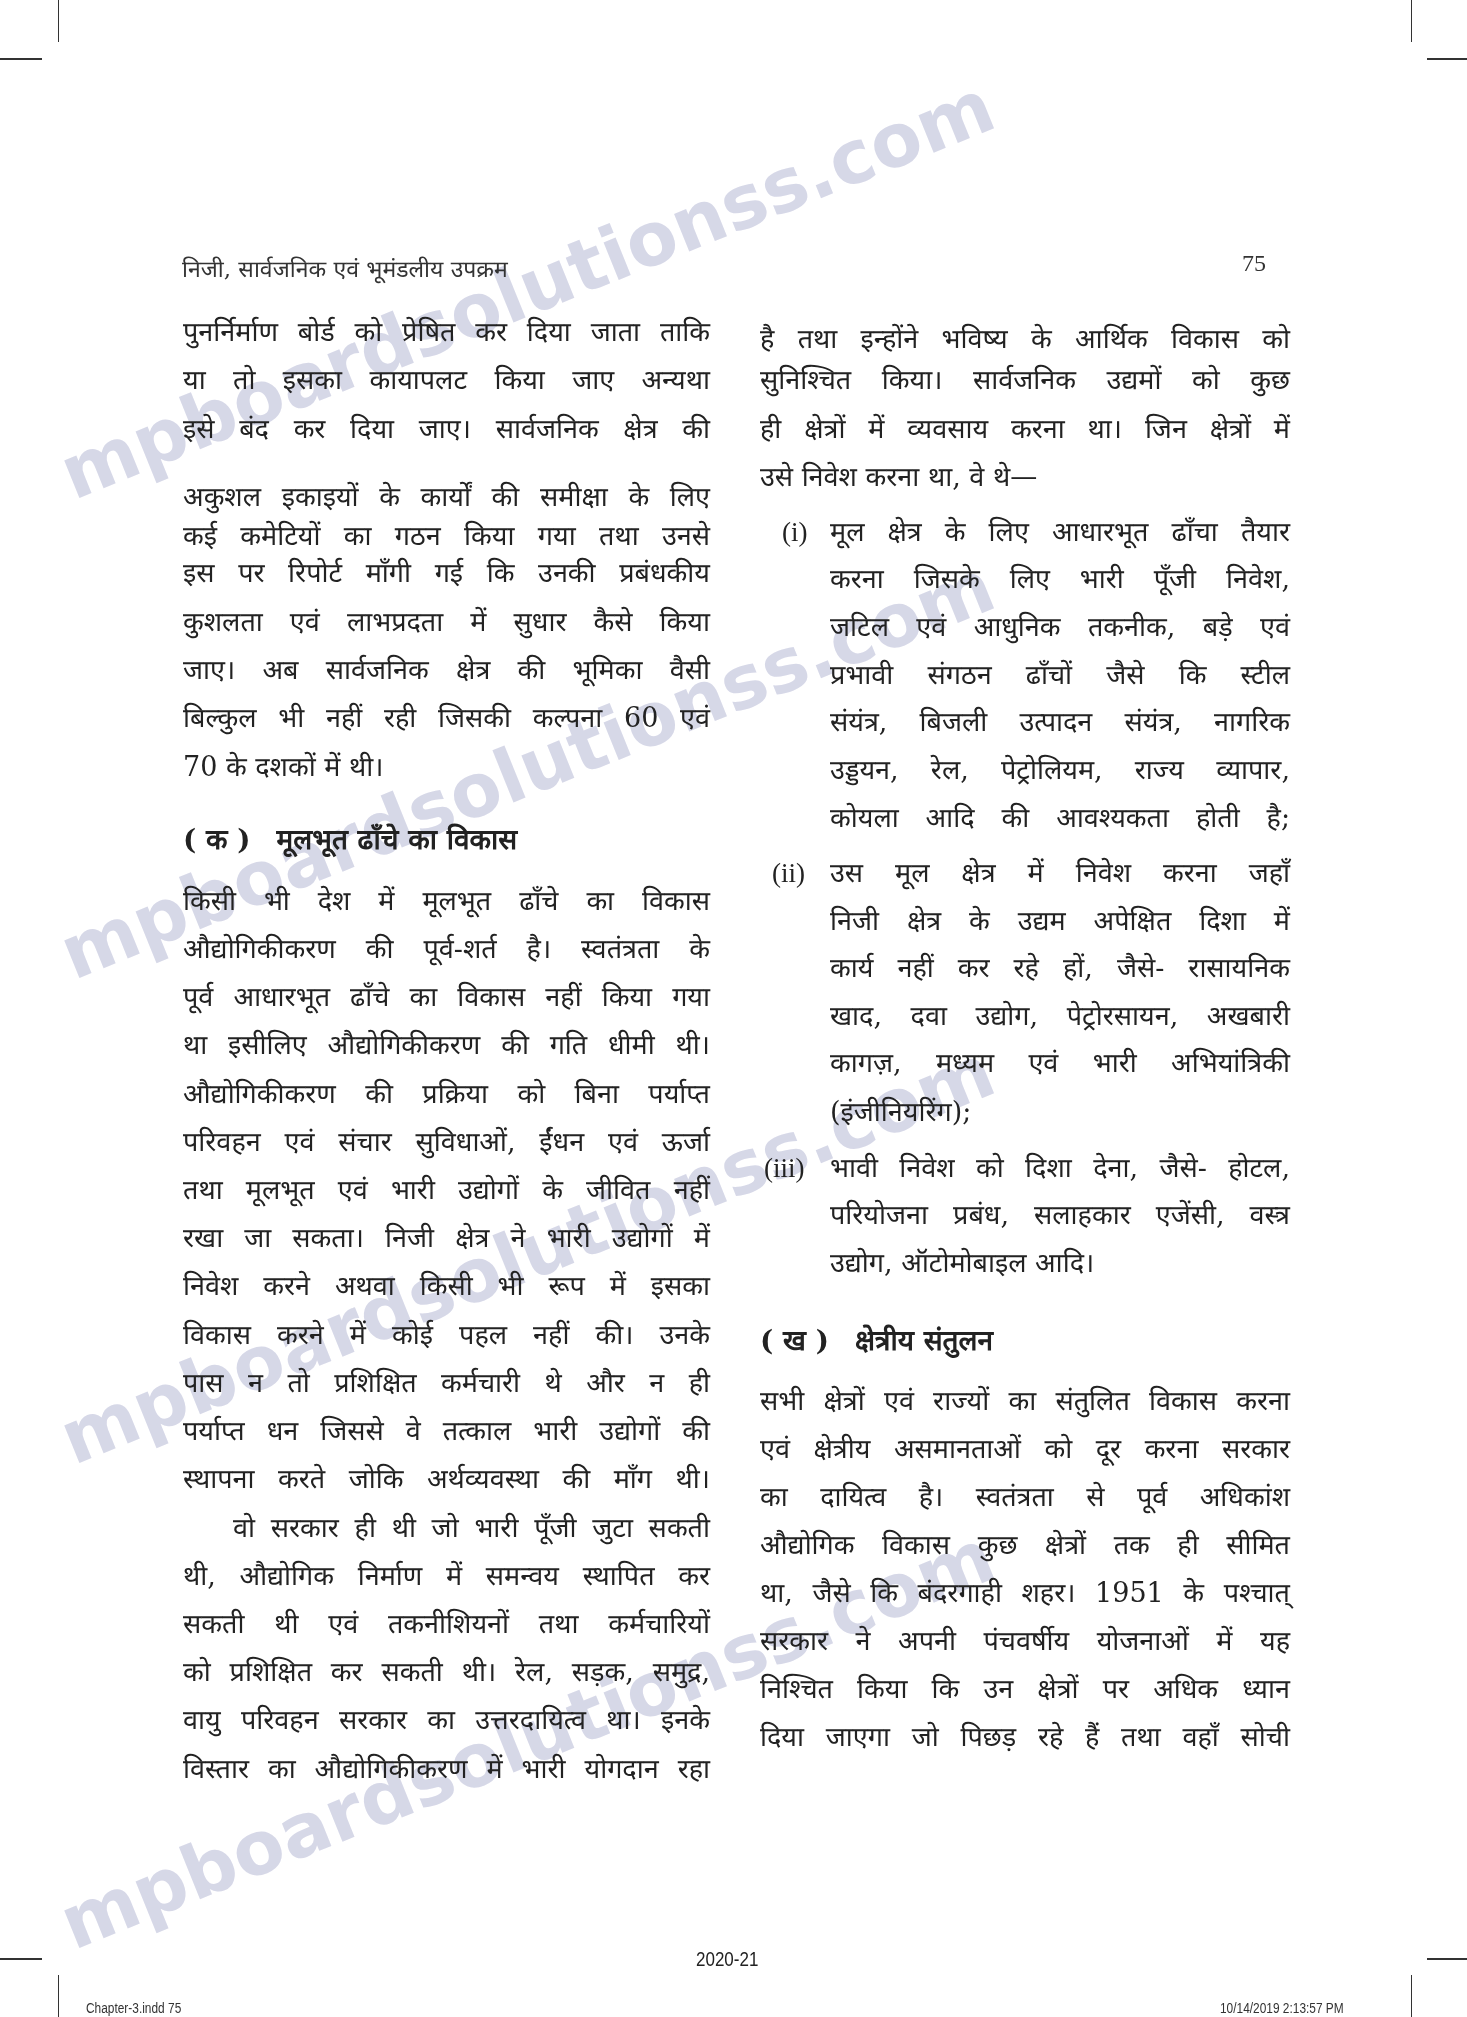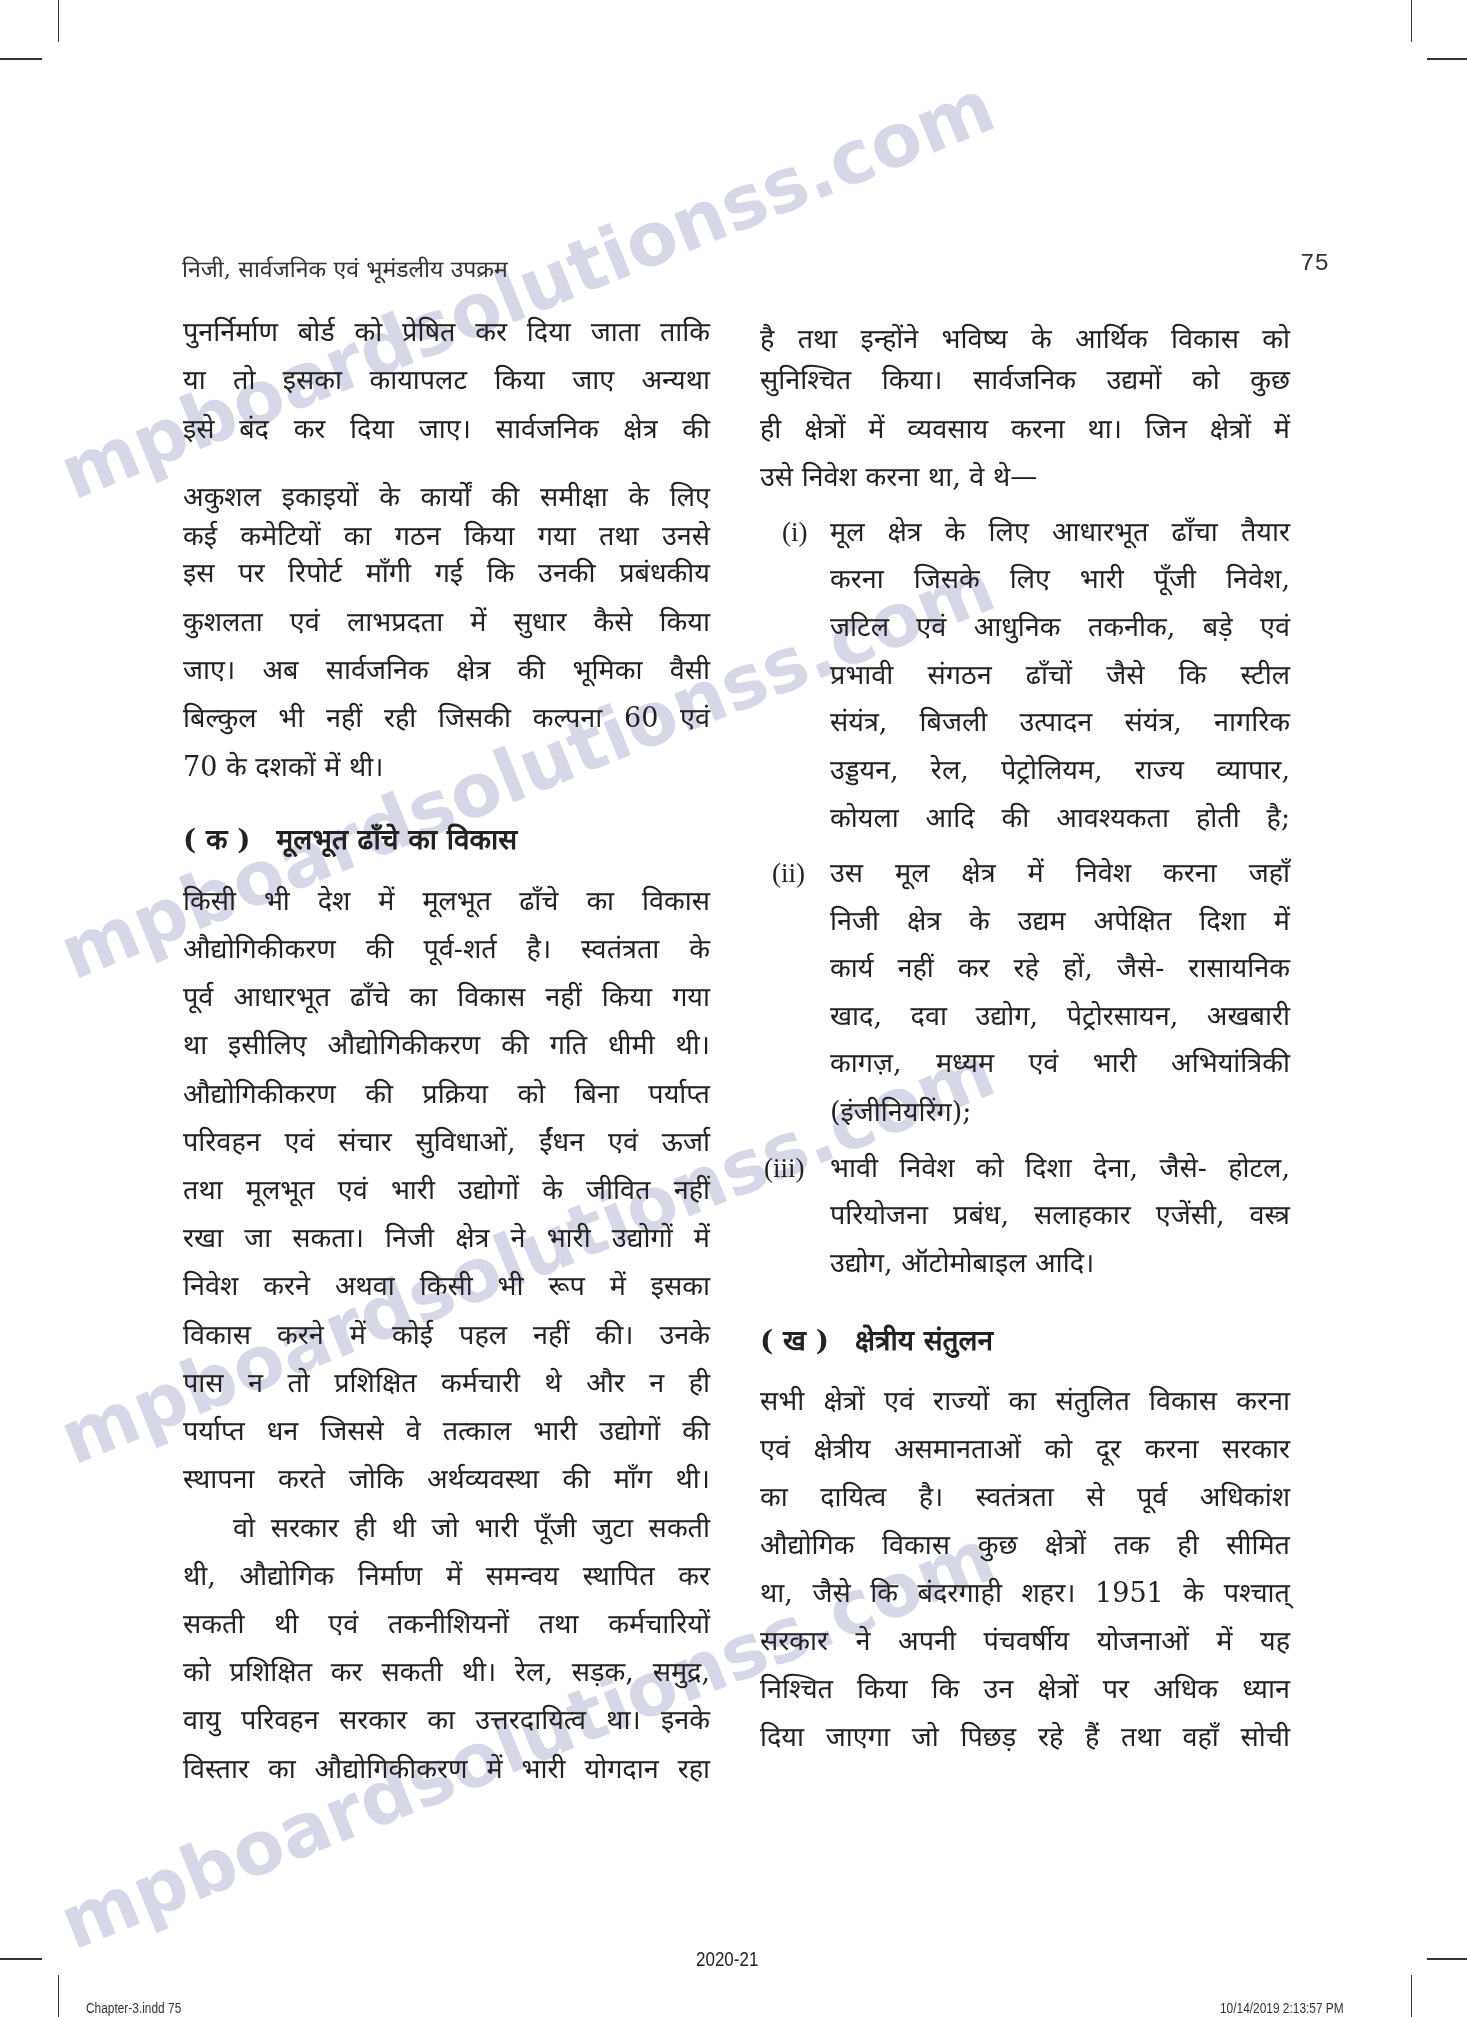--- a/index.html
+++ b/index.html
@@ -2,21 +2,21 @@
 <html><head>
 <meta charset="utf-8">
 <style>
   html, body { margin:0; padding:0; }
   body { width:1467px; height:2017px; background:#ffffff; position:relative; overflow:hidden;
          font-family:"DejaVu Serif", "Liberation Serif", serif; color:#222; }
   .crop { position:absolute; background:#333; }
   .wm { position:absolute; font-family:"DejaVu Sans", "Liberation Sans", sans-serif; font-weight:bold;
         color:#c9cbe0; opacity:0.75; white-space:nowrap; transform-origin:left bottom; pointer-events:none; }
   .header-title { position:absolute; left:182px; top:252px; font-size:23px; color:#333; }
-  .page-num { position:absolute; left:1300px; top:250px; font-size:24px; color:#333; font-family:Liberation Mono, monospace; }
+  .page-num { position:absolute; left:1242px; top:250px; font-size:24px; color:#333; font-family:Liberation Serif, serif; }
   .line { position:absolute; font-size:27px; line-height:34px; white-space:nowrap; text-align:justify;
           text-align-last:justify; }
   .lcol { left:183px; width:527px; }
   .lcol.indent { left:233px; width:477px; }
   .rcol { left:760px; width:530px; }
   .rcol.item { left:830px; width:460px; }
   .line.last { text-align-last:left; }
   .marker { position:absolute; font-size:27px; line-height:34px; font-family:"Liberation Serif", serif; }
   .heading { position:absolute; font-size:28px; font-weight:bold; line-height:36px; white-space:nowrap;text-align:right; }
   .heading .hm { margin-right:26px; }

